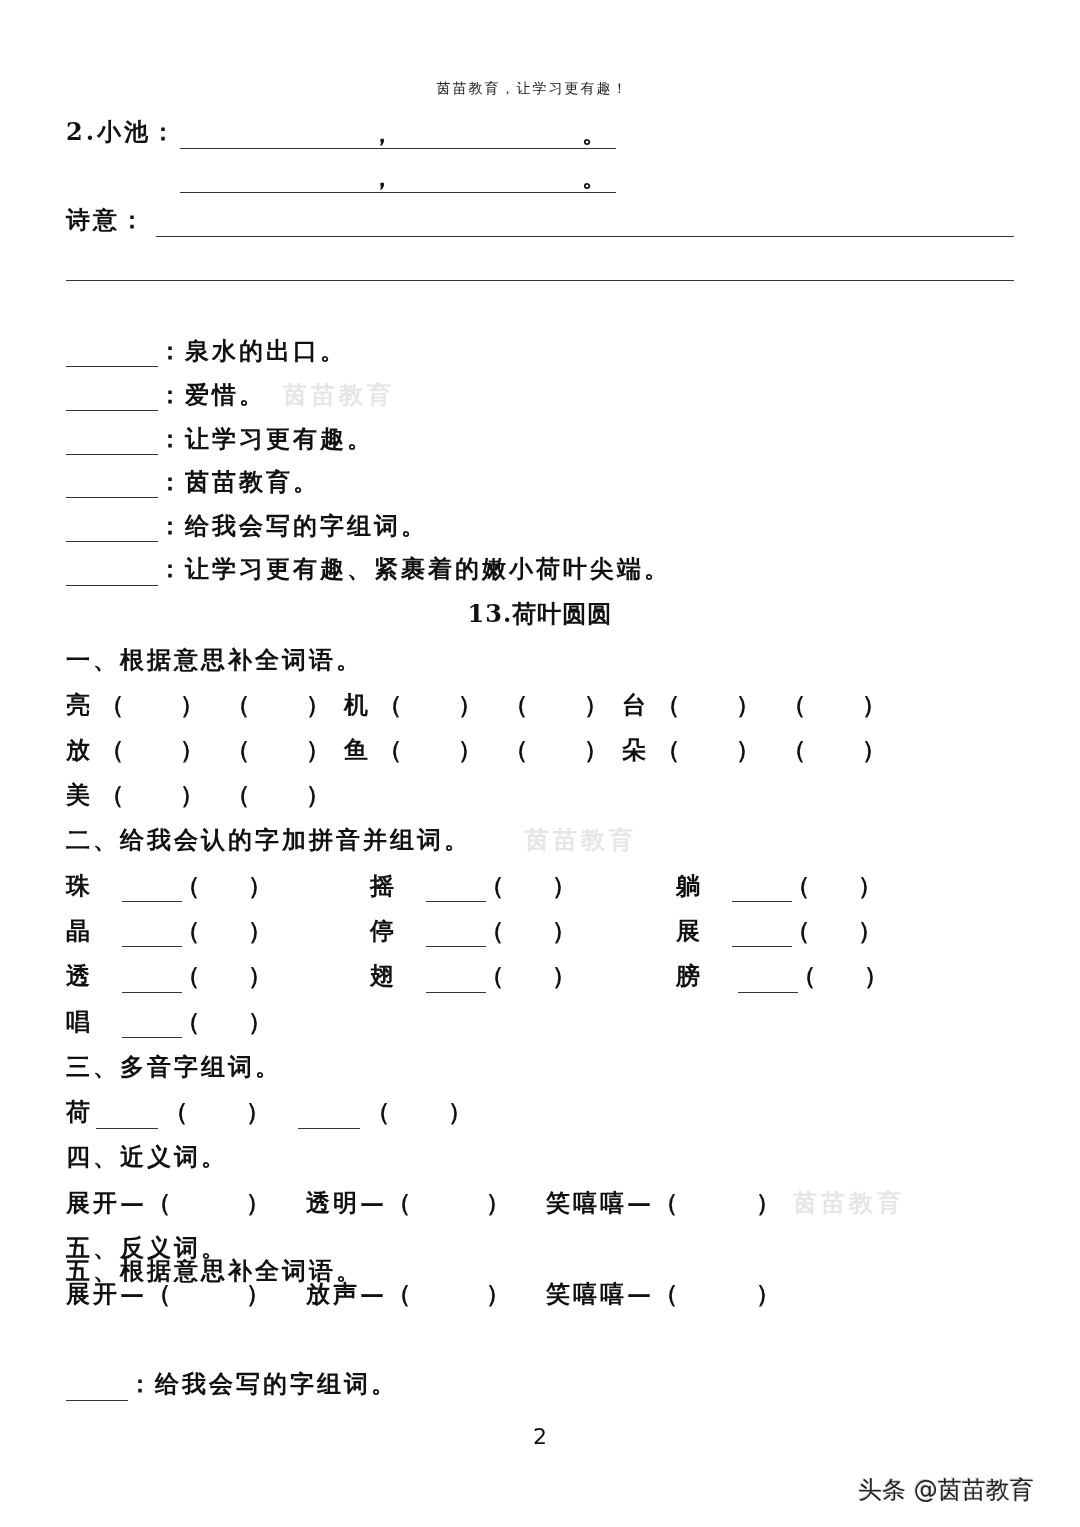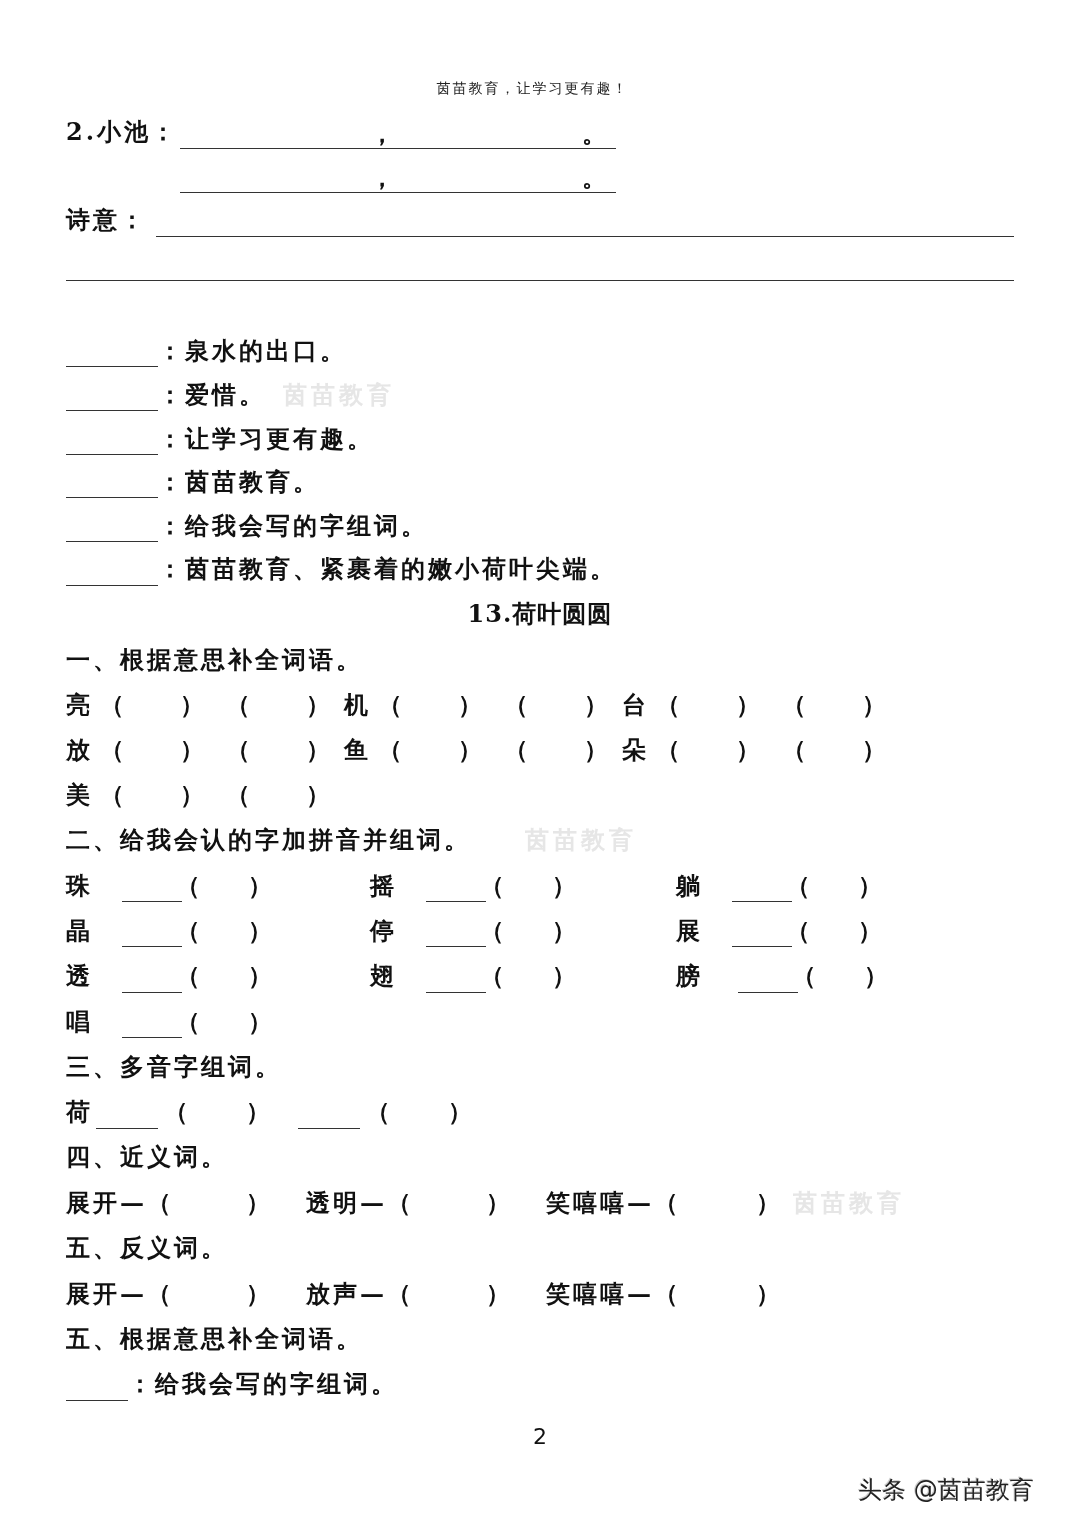--- a/index.html
+++ b/index.html
@@ -44,21 +44,21 @@
 <div class="line" style="top:454px; left:66px; width:92px;"></div>
 <div class="abs big" style="top:423px; left:158px;">：让学习更有趣。</div>
 
 <div class="line" style="top:497px; left:66px; width:92px;"></div>
 <div class="abs big" style="top:466px; left:158px;">：茵苗教育。</div>
 
 <div class="line" style="top:541px; left:66px; width:92px;"></div>
 <div class="abs big" style="top:510px; left:158px;">：给我会写的字组词。</div>
 
 <div class="line" style="top:585px; left:66px; width:92px;"></div>
-<div class="abs big" style="top:553px; left:158px;">：茵苗教育、紧裹着的嫩小荷叶尖端。</div>
+<div class="abs big" style="top:553px; left:158px;">：让学习更有趣、紧裹着的嫩小荷叶尖端。</div>
 
 <div class="abs big" style="top:598px; left:0; width:1080px; text-align:center; letter-spacing:1px;">13.荷叶圆圆</div>
 
 <div class="abs big" style="top:644px; left:66px;">一、根据意思补全词语。</div>
 
 <div class="abs big" style="top:689px; left:66px;">亮</div>
 <div class="abs big" style="top:689px; left:100px;">（</div>
 <div class="abs big" style="top:689px; left:180px;">）</div>
 <div class="abs big" style="top:689px; left:226px;">（</div>
 <div class="abs big" style="top:689px; left:306px;">）</div>
@@ -161,18 +161,18 @@
 <div class="abs big wm" style="top:1187px; left:793px;">茵苗教育</div>
 
 <div class="abs big" style="top:1232px; left:66px;font-family:Liberation Serif, serif;">五、反义词。</div>
 <div class="abs big" style="top:1278px; left:66px;">展开—（</div>
 <div class="abs big" style="top:1278px; left:246px;">）</div>
 <div class="abs big" style="top:1278px; left:306px;">放声—（</div>
 <div class="abs big" style="top:1278px; left:486px;">）</div>
 <div class="abs big" style="top:1278px; left:546px;">笑嘻嘻—（</div>
 <div class="abs big" style="top:1278px; left:756px;">）</div>
 
-<div class="abs big" style="top:1323px; left:66px;font-family:Liberation Mono, monospace;">五、根据意思补全词语。</div>
+<div class="abs big" style="top:1255px; left:66px;font-family:Liberation Mono, monospace;">五、根据意思补全词语。</div>
 <div class="line" style="top:1400px; left:66px; width:62px;"></div>
 <div class="abs big" style="top:1368px; left:128px;">：给我会写的字组词。</div>
 
 <div class="abs page-num" style="top:1424px; left:0; width:1080px; text-align:center;">2</div>
 <div class="abs brand" style="top:1474px; left:858px;">头条 @茵苗教育</div>
 
 </body></html>

